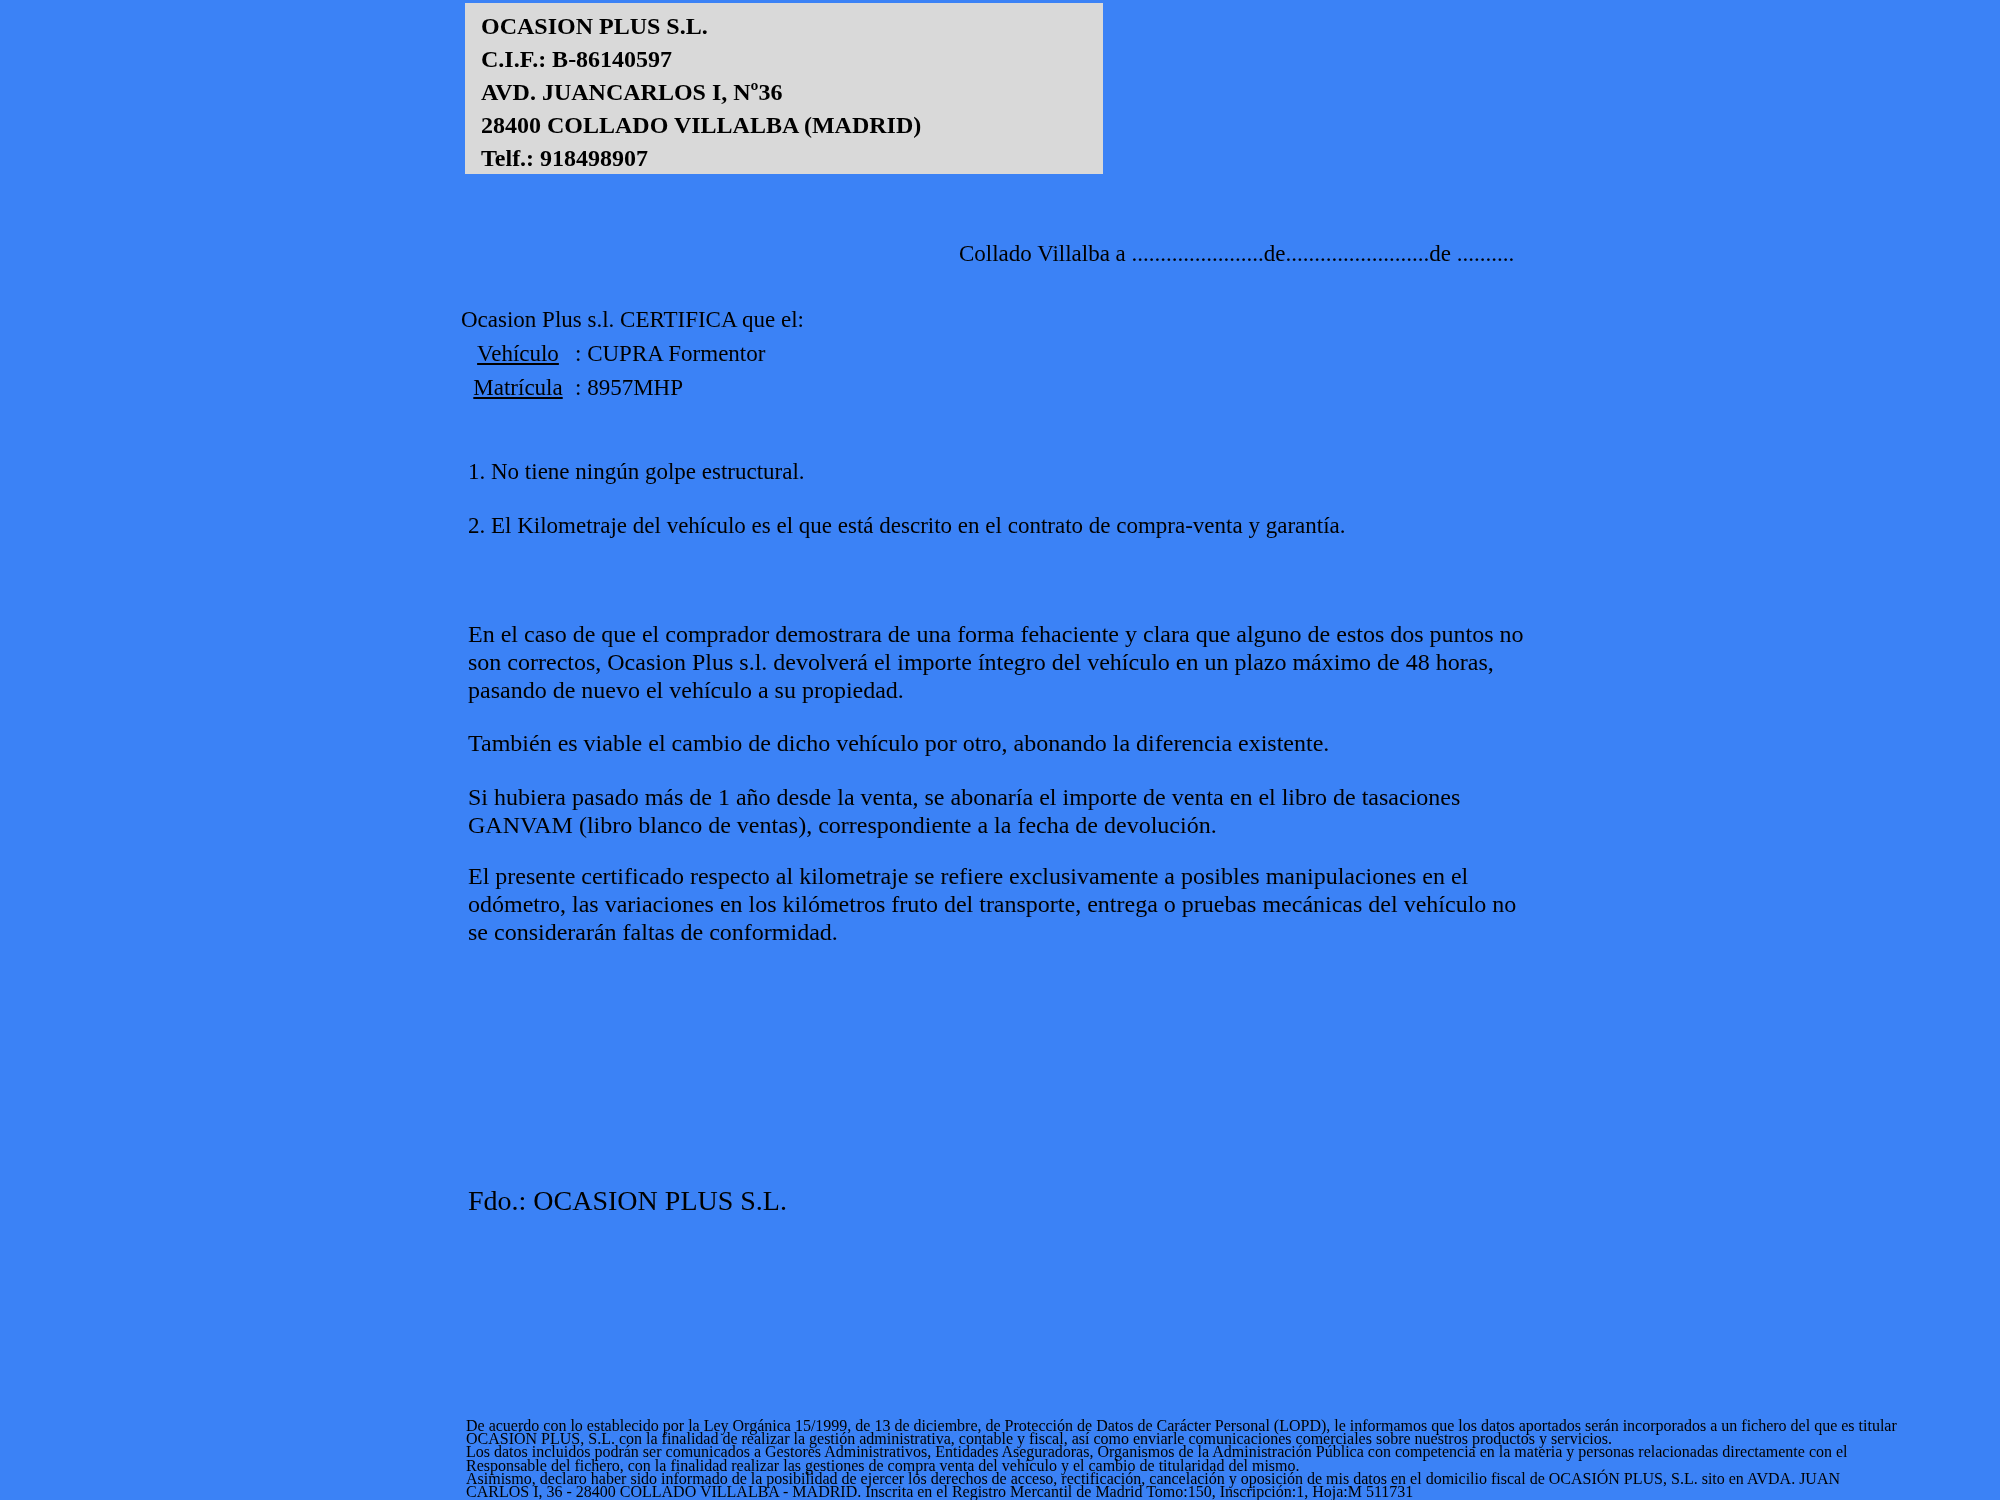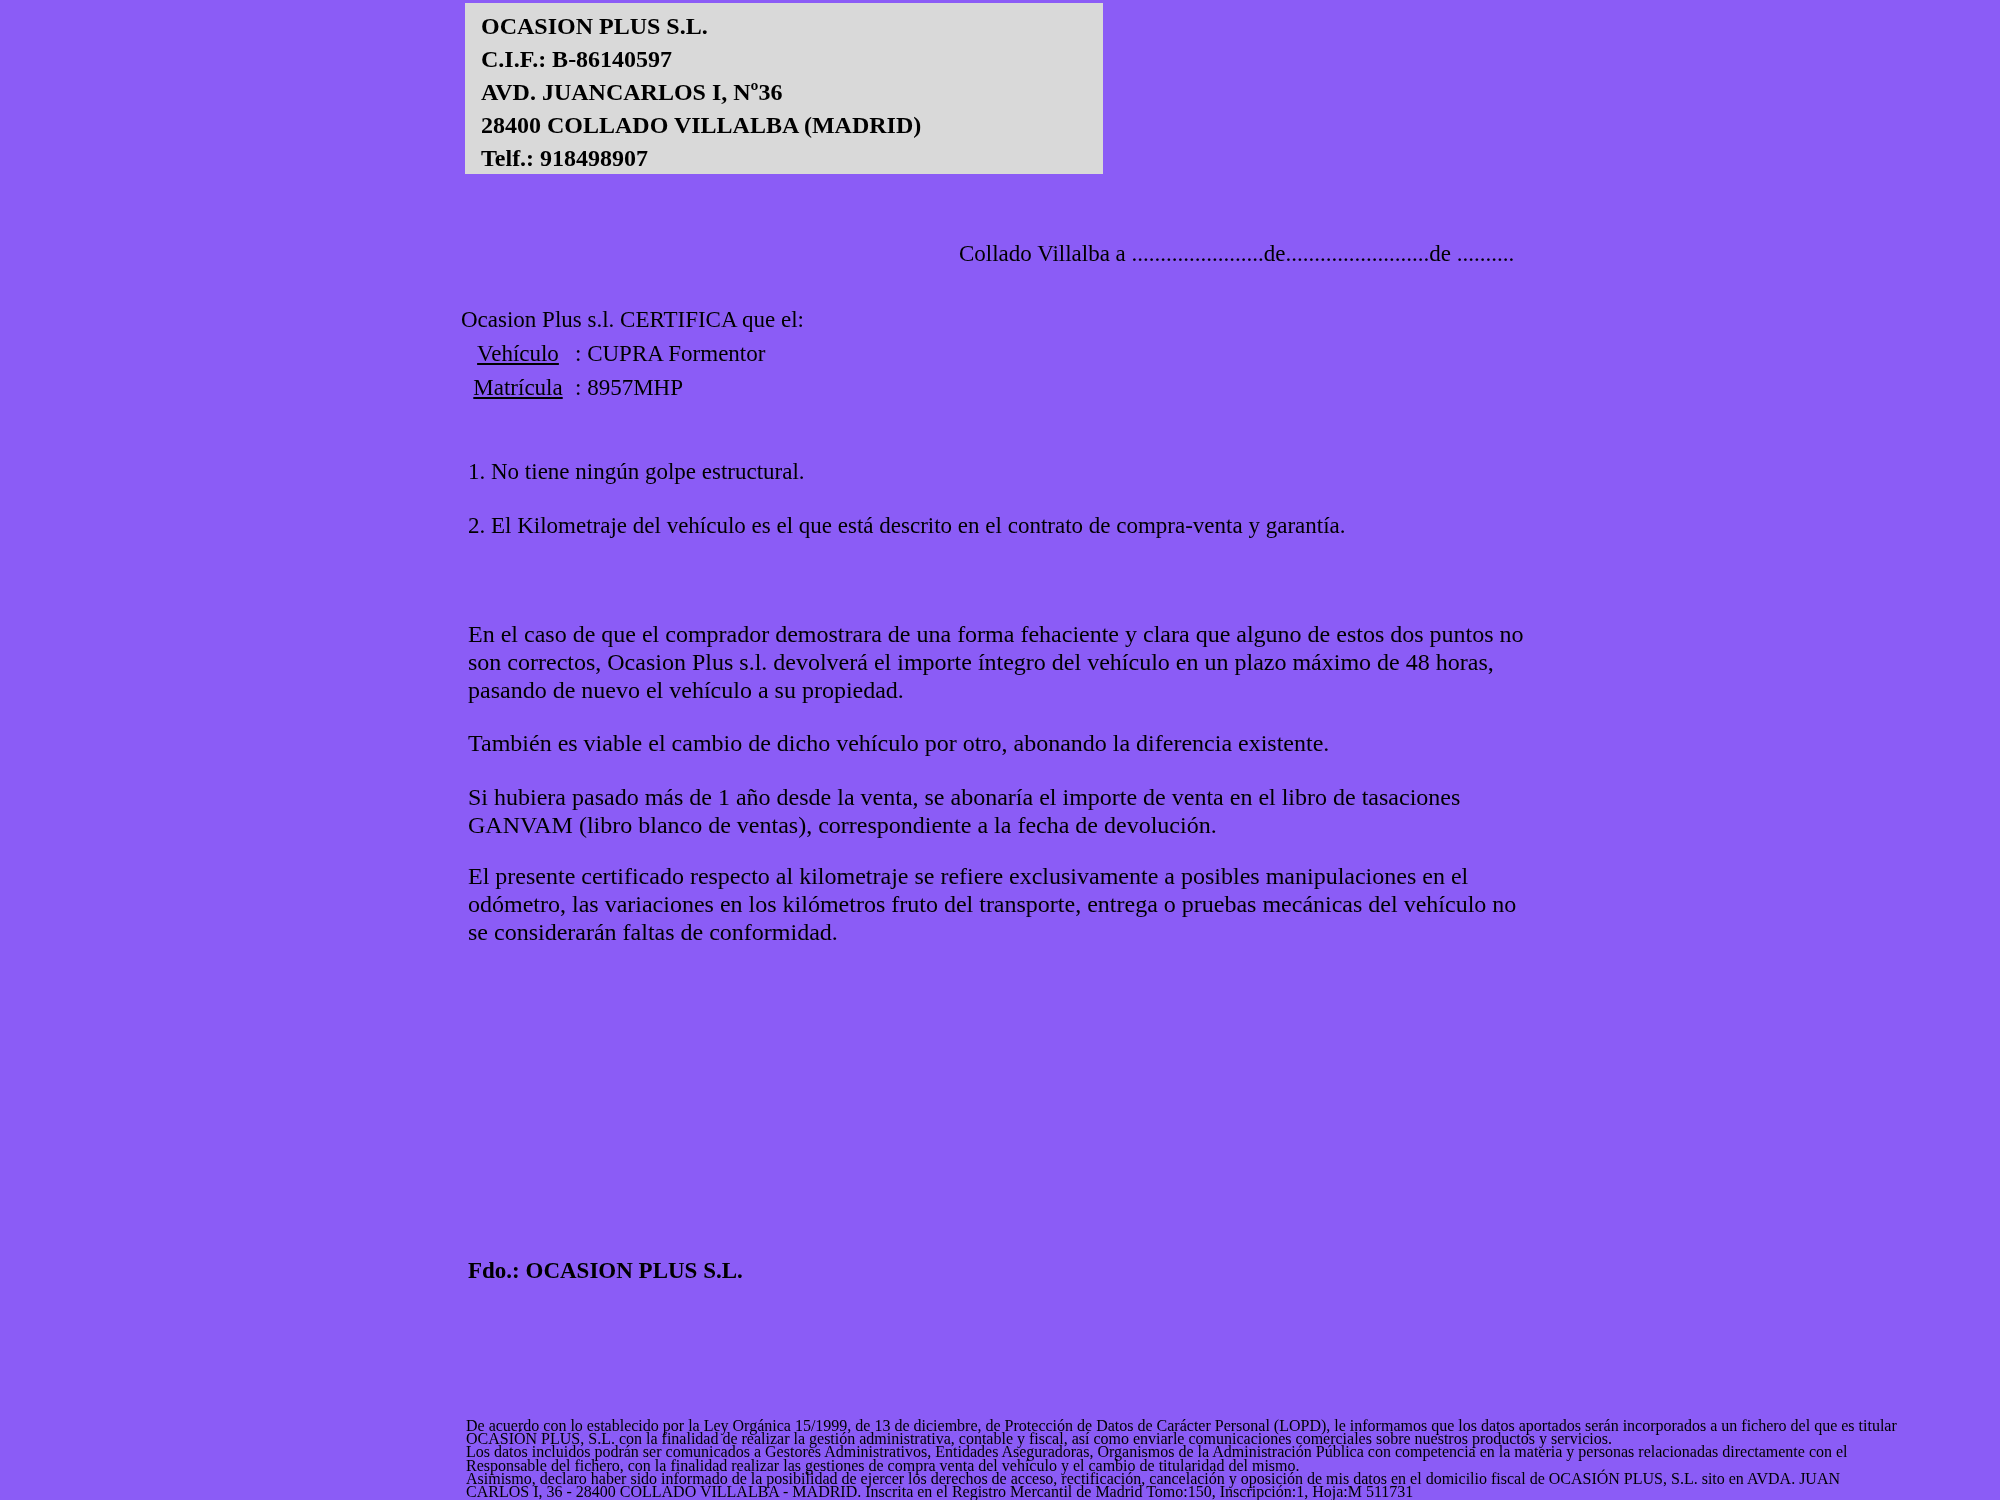--- a/index.html
+++ b/index.html
@@ -1,20 +1,20 @@
 <!DOCTYPE html>
 <html><head>
 <meta charset="utf-8">
 <style>
   html, body { margin: 0; padding: 0; background: #ffffff; }
   .page {
     position: relative;
     width: 2000px;
     height: 1500px;
-    background: #8b5cf6;
+    background: #3b82f6;
     font-family: "Liberation Serif", "DejaVu Serif", serif;
     color: #000000;
     overflow: hidden;
   }
   .header-box {
     position: absolute;
     left: 465px; top: 3px;
     width: 638px; height: 171px;
     box-sizing: border-box;
     padding: 7px 0 0 16px;
@@ -54,24 +54,23 @@
     font-size: 24px;
     line-height: 28px;
   }
   .para div { white-space: nowrap; }
   .para-0 { top: 620px; }
   .para-1 { top: 729px; }
   .para-2 { top: 783px; }
   .para-3 { top: 862px; }
   .signature {
     position: absolute;
-    left: 468px; top: 1258px;
-    font-size: 23px;
+    left: 468px; top: 1185px;
+    font-size: 28px;
     white-space: nowrap;
-    font-weight: bold;
   }
   .legal-footer {
     position: absolute;
     left: 466px; top: 1419px;
     font-size: 16px;
     line-height: 13.2px;
   }
   .legal-footer div { white-space: nowrap; }
 </style>
 </head>

